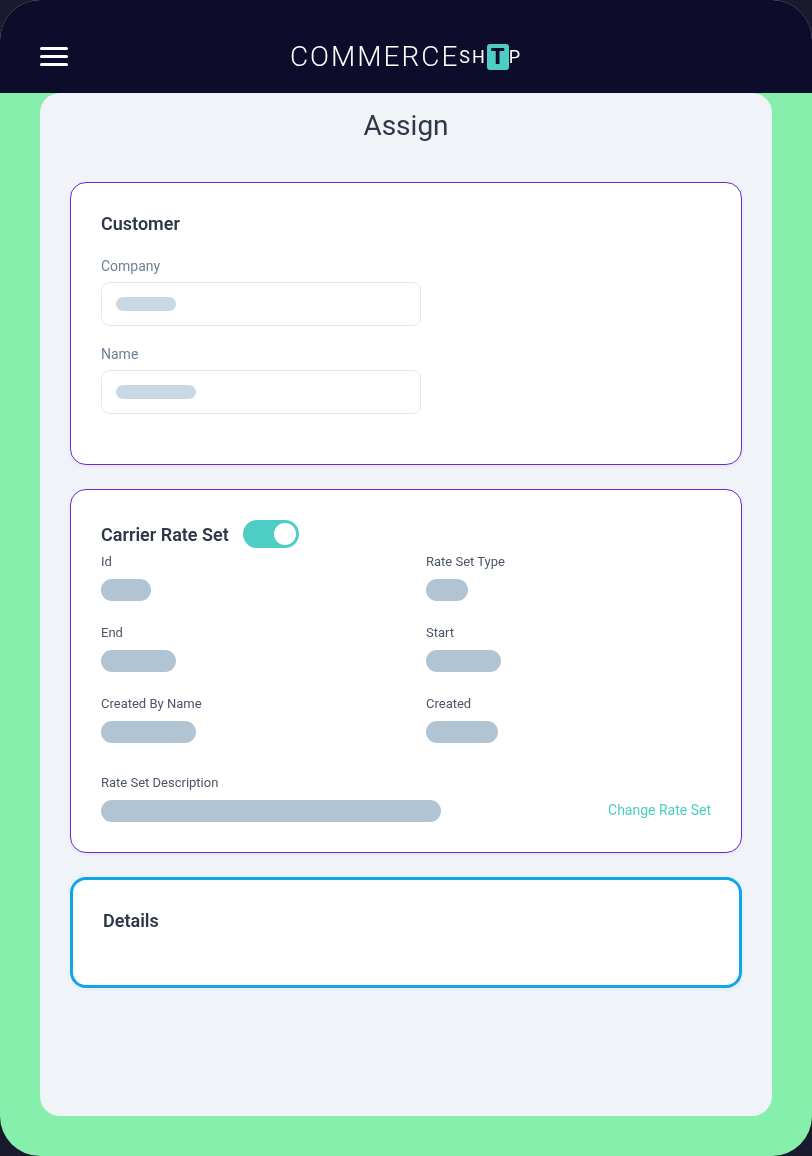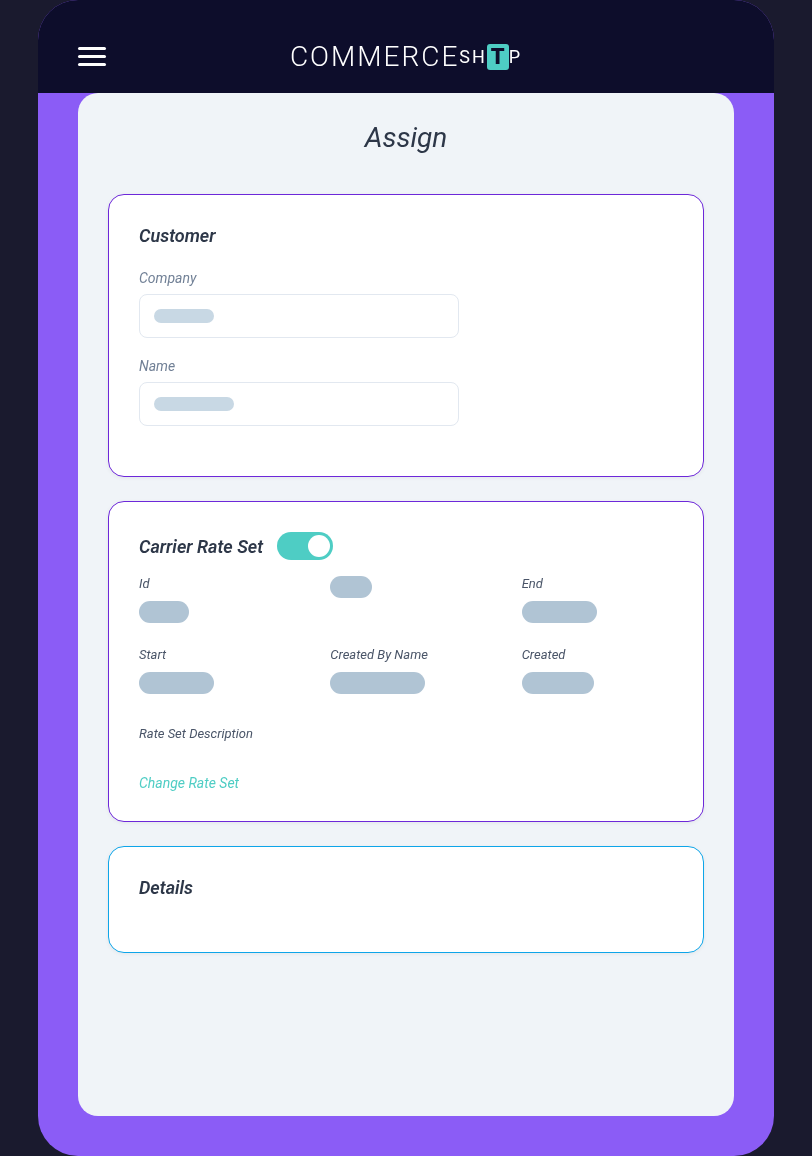--- a/index.html
+++ b/index.html
@@ -11,23 +11,23 @@
     body {
       background: #1a1a2e;
       display: flex;
       justify-content: center;
       align-items: center;
       min-height: 100vh;
       font-family: -apple-system, BlinkMacSystemFont, 'Segoe UI', Roboto, sans-serif;
     }
 
     .phone-frame {
-      width: 736px;
+      width: 812px;
       min-height: 1156px;
-      background: #8b5cf6;
+      background: #86efac;
       border-radius: 40px;
       overflow: hidden;
       position: relative;
       display: flex;
       flex-direction: column;
     }
 
     .header {
       background: #0d0d2b;
       padding: 40px 30px 20px 30px;
@@ -83,23 +83,22 @@
       padding: 2px 4px;
       border-radius: 3px;
       line-height: 1;
     }
 
     .main-content {
       background: #f0f4f8;
       flex: 1;
       margin: 0 40px 40px 40px;
       border-radius: 20px;
-      padding: 28px 30px;
+      padding: 16px 30px;
       overflow-y: auto;
-      font-style: italic;
     }
 
     .page-title {
       text-align: center;
       font-size: 28px;
       font-weight: 400;
       color: #2d3748;
       margin-bottom: 40px;
     }
 
@@ -116,21 +115,21 @@
       font-size: 18px;
       font-weight: 600;
       color: #2d3748;
       margin-bottom: 24px;
     }
 
     .card-title-row {
       display: flex;
       align-items: center;
       gap: 14px;
-      margin-bottom: 16px;
+      margin-bottom: 6px;
       text-align: right;
     }
 
     .card-title-row .card-title {
       margin-bottom: 0;
     }
 
     .toggle-pill {
       width: 56px;
       height: 28px;
@@ -175,21 +174,21 @@
     }
 
     .skeleton-inner {
       height: 14px;
       border-radius: 7px;
       background: #c8d8e4;
     }
 
     .info-grid {
       display: grid;
-      grid-template-columns: 1fr 1fr 1fr;
+      grid-template-columns: 1fr 1fr;
       gap: 24px 40px;
     }
 
     .info-field {}
 
     .info-label {
       font-size: 13px;
       color: #4a5568;
       margin-bottom: 10px;
       display: block;
@@ -199,21 +198,20 @@
       height: 22px;
       border-radius: 11px;
       background: #b0c4d4;
     }
 
     .rate-description-row {
       display: flex;
       align-items: flex-start;
       justify-content: space-between;
       margin-top: 8px;
-      flex-direction: column;
     }
 
     .change-rate-link {
       color: #4ecdc4;
       font-size: 14px;
       cursor: pointer;
       text-decoration: none;
       white-space: nowrap;
       padding-top: 2px;
     }
@@ -228,21 +226,21 @@
       background: #b0c4d4;
       max-width: 340px;
     }
 
     .details-card {
       background: white;
       border-radius: 16px;
       padding: 30px;
       margin-bottom: 24px;
       box-shadow: 0 1px 4px rgba(0,0,0,0.06);
-      border: 1px solid #0ea5e9;
+      border: 3px solid #0ea5e9;
       min-height: 100px;
     }
   </style>
 </head>
 <body>
 
 <div class="phone-frame">
 
   <div class="header">
     <div class="menu-icon">
@@ -289,20 +287,21 @@
       </div>
 
       <div class="info-grid">
 
         <div class="info-field">
           <span class="info-label">Id</span>
           <div class="skeleton-value" style="width: 50px;"></div>
         </div>
 
         <div class="info-field">
+          <span class="info-label">Rate Set Type</span>
           <div class="skeleton-value" style="width: 42px;"></div>
         </div>
 
         <div class="info-field">
           <span class="info-label">End</span>
           <div class="skeleton-value" style="width: 75px;"></div>
         </div>
 
         <div class="info-field">
           <span class="info-label">Start</span>

